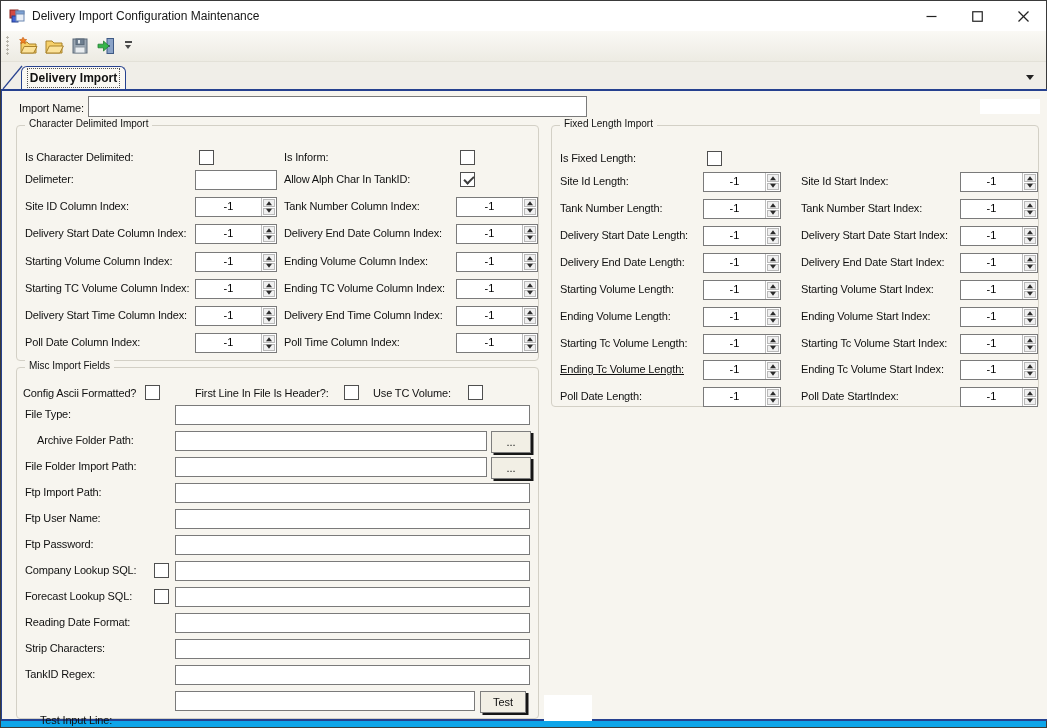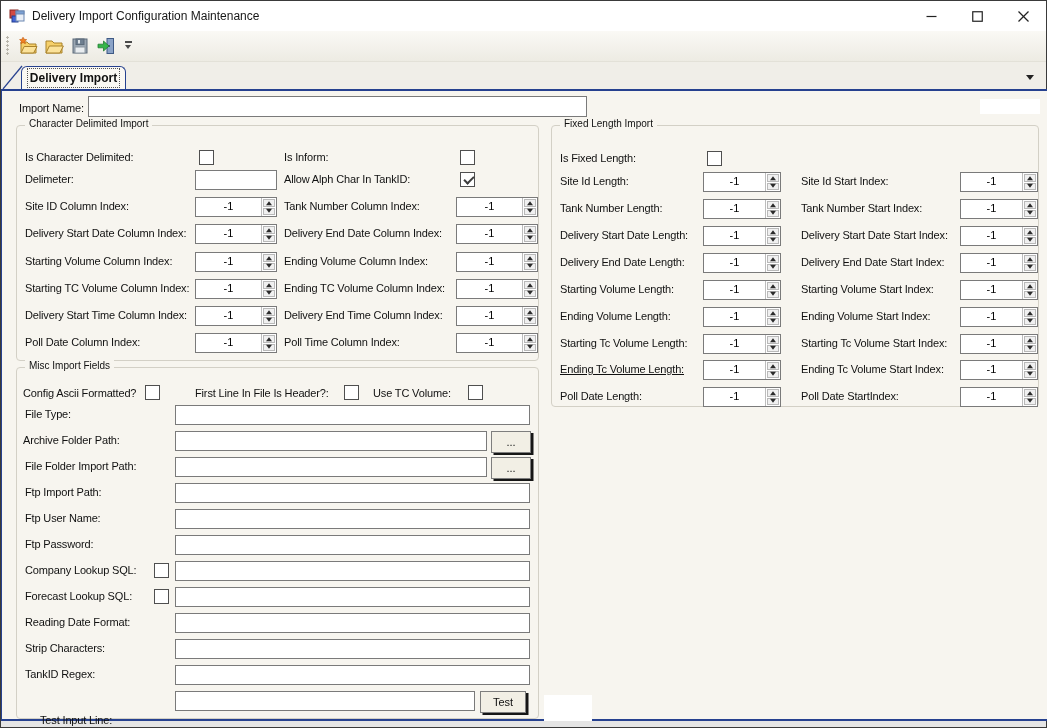--- a/index.html
+++ b/index.html
@@ -3,21 +3,21 @@
 <meta charset="utf-8">
 <style>
   * { box-sizing: border-box; }
   html,body { margin:0; padding:0; }
   body {
     width:1047px; height:728px; overflow:hidden;
     font-family:"Liberation Sans", sans-serif; font-size:11px; color:#1e1e1e;
     background:#ffffff;
   }
   .window { position:absolute; left:0; top:0; width:1047px; height:728px;
-    border:1px solid #3a3a3a; background:#e5e5e5; }
+    border:1px solid #3a3a3a; background:#0ea5e9; }
 
   
   .titlebar { position:absolute; left:0; top:0; right:0; height:30px; background:#ffffff;
     display:flex; align-items:center; padding-left:8px; }
   .app-icon { width:16px; height:16px; display:inline-block; }
   .title-text { margin-left:7px; font-size:12px; color:#171717; white-space:nowrap; }
   .win-controls { margin-left:auto; display:flex; height:100%; }
   .win-btn { width:46px; height:100%; display:flex; align-items:center; justify-content:center; }
 
   
@@ -419,21 +419,21 @@
     <div class="group" id="group-misc" style="left:14px;top:276px;width:523px;height:352px;">
       <span class="group-title">Misc Import Fields</span>
     <span class="lbl" style="left: 6px; top: 19px;">Config Ascii Formatted?</span>
         <span class="checkbox" style="left: 128px; top: 17px;"></span>
         <span class="lbl" style="left: 178px; top: 19px;">First Line In File Is Header?:</span>
         <span class="checkbox" style="left: 327px; top: 17px;"></span>
         <span class="lbl" style="left: 356px; top: 19px;">Use TC Volume:</span>
         <span class="checkbox" style="left: 451px; top: 17px;"></span>
         <span class="lbl" style="left: 8px; top: 40px;">File Type:</span>
         <input class="textbox" value="" style="left: 158px; top: 37px; width: 355px;">
-        <span class="lbl" style="left: 6px; top: 66px;">Archive Folder Path:</span>
+        <span class="lbl" style="left: 20px; top: 66px;">Archive Folder Path:</span>
         <input class="textbox" value="" style="left: 158px; top: 63px; width: 312px;">
         <button class="btn" style="left: 474px; top: 63px; width: 40px; height: 22px;">...</button>
         <span class="lbl" style="left: 8px; top: 92px;">File Folder Import Path:</span>
         <input class="textbox" value="" style="left: 158px; top: 89px; width: 312px;">
         <button class="btn" style="left: 474px; top: 89px; width: 40px; height: 22px;">...</button>
         <span class="lbl" style="left: 8px; top: 118px;">Ftp Import Path:</span>
         <input class="textbox" value="" style="left: 158px; top: 115px; width: 355px;">
         <span class="lbl" style="left: 8px; top: 144px;">Ftp User Name:</span>
         <input class="textbox" value="" style="left: 158px; top: 141px; width: 355px;">
         <span class="lbl" style="left: 8px; top: 170px;">Ftp Password:</span>

